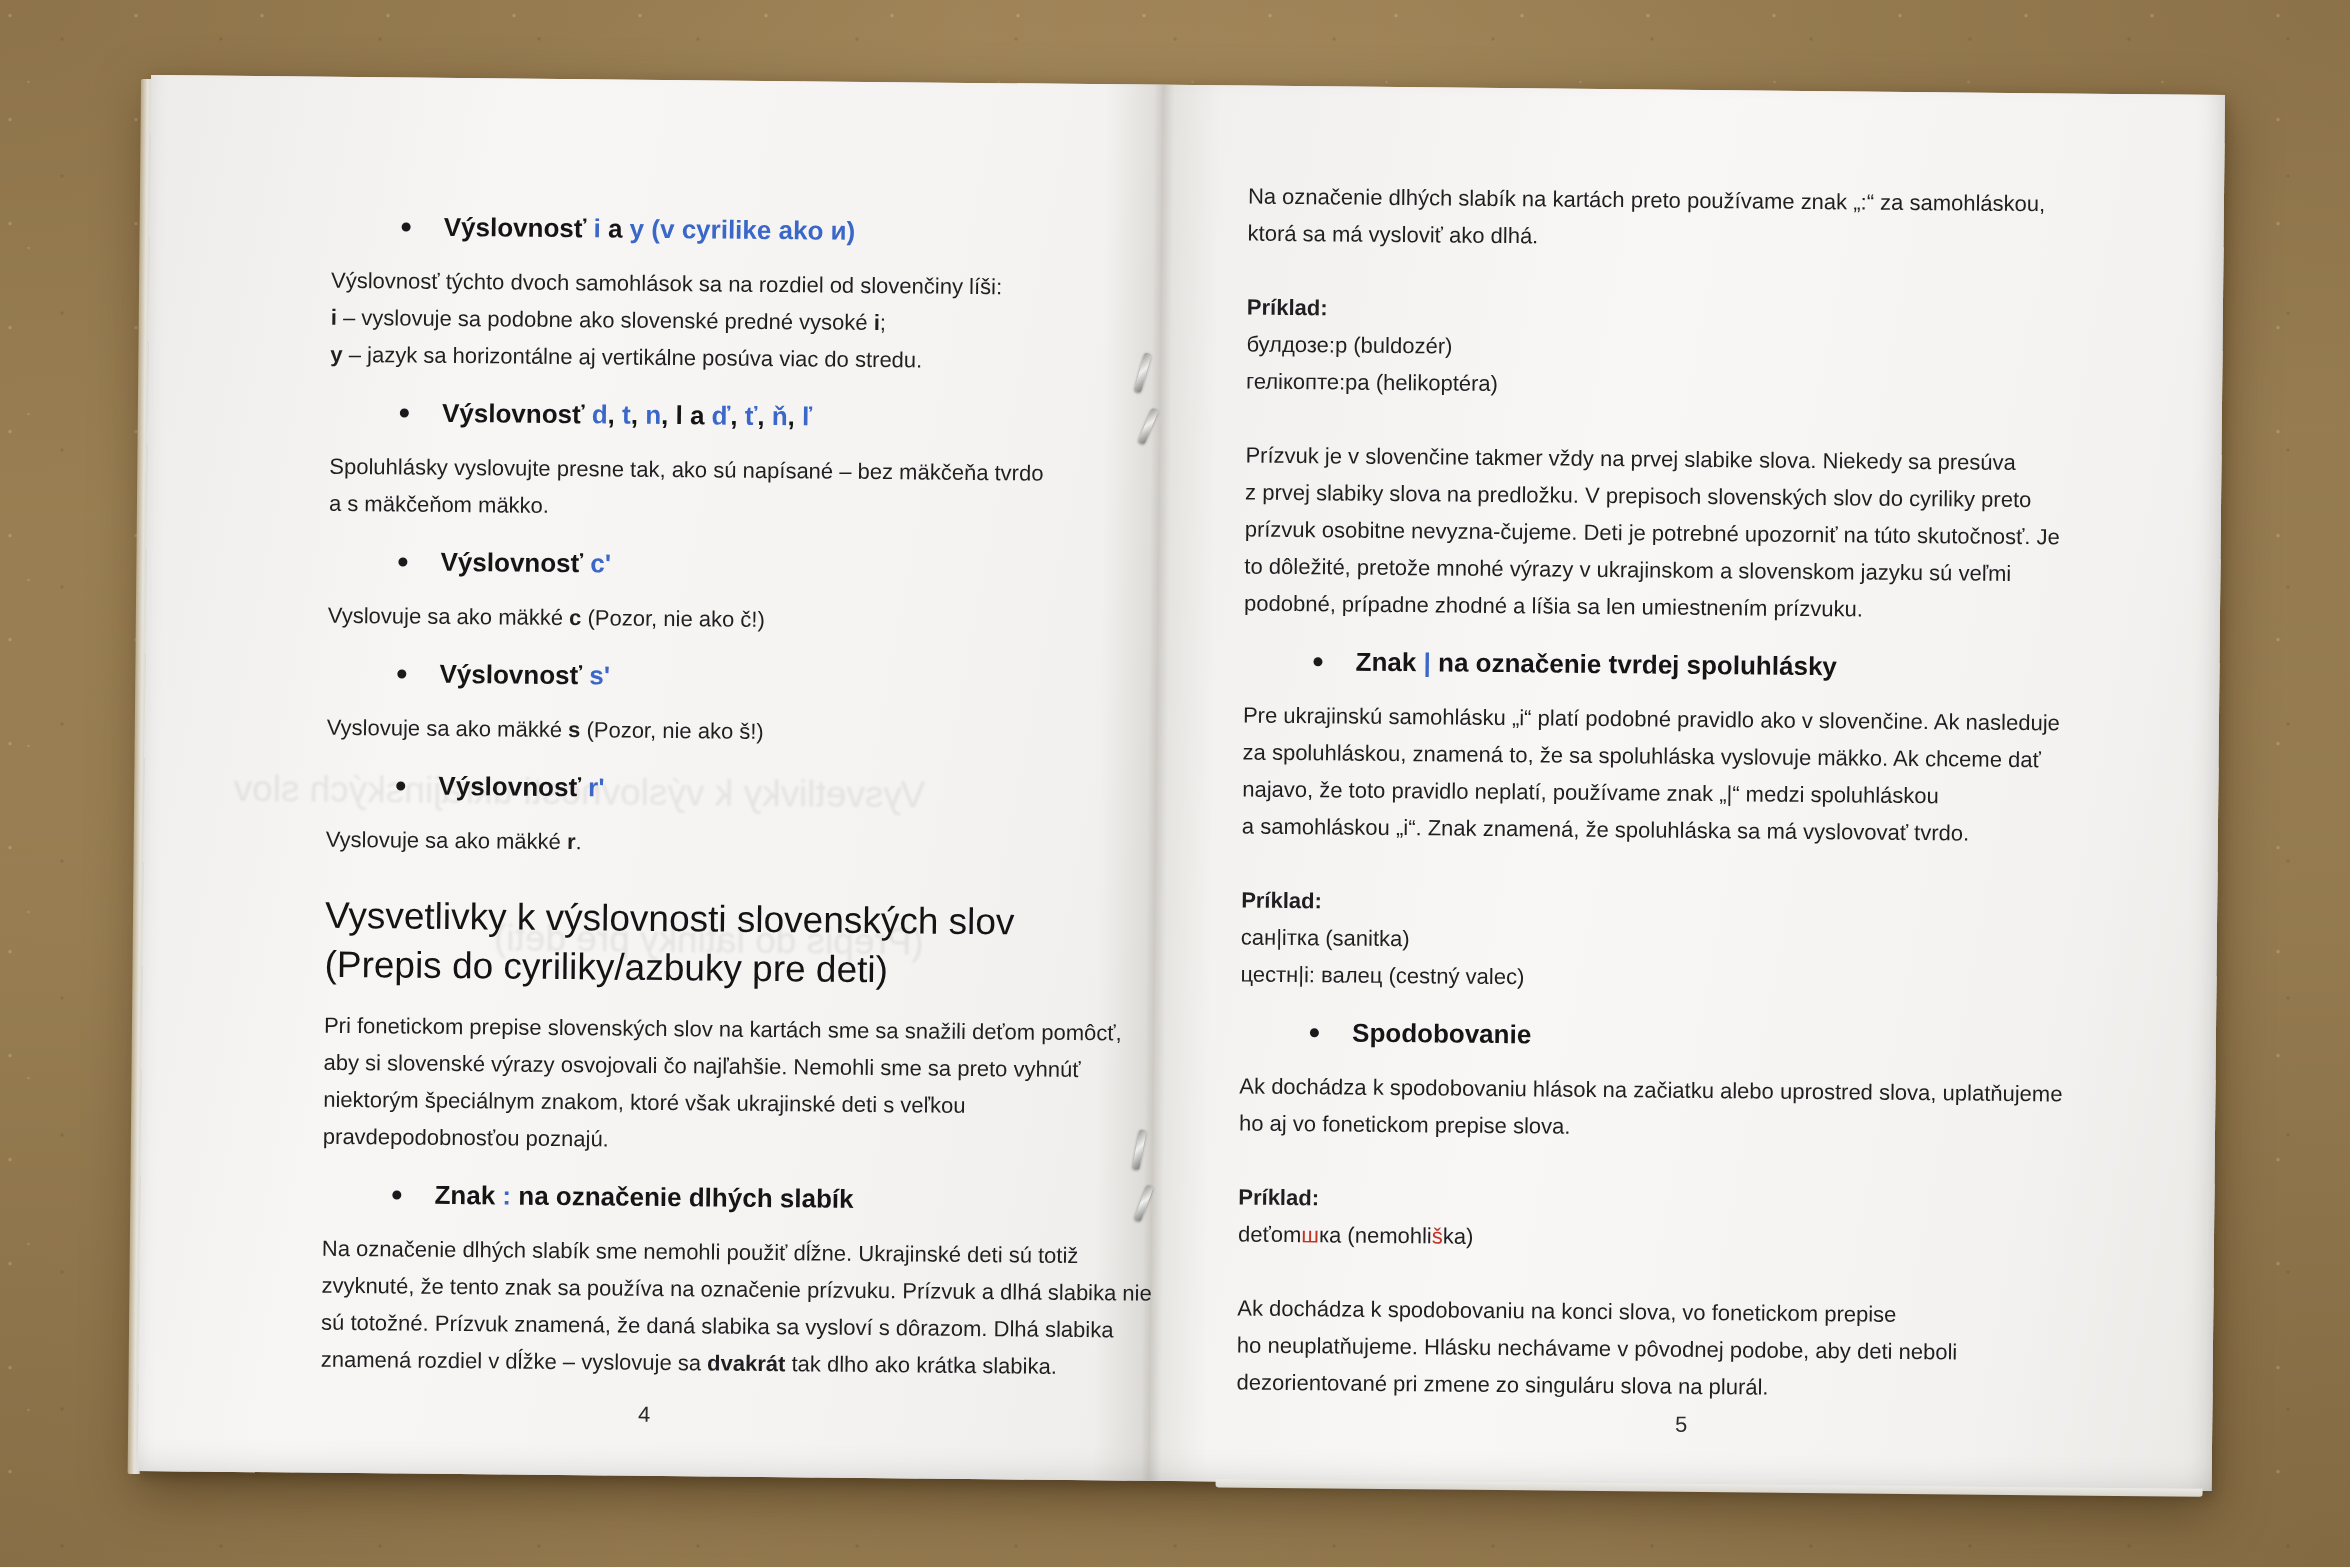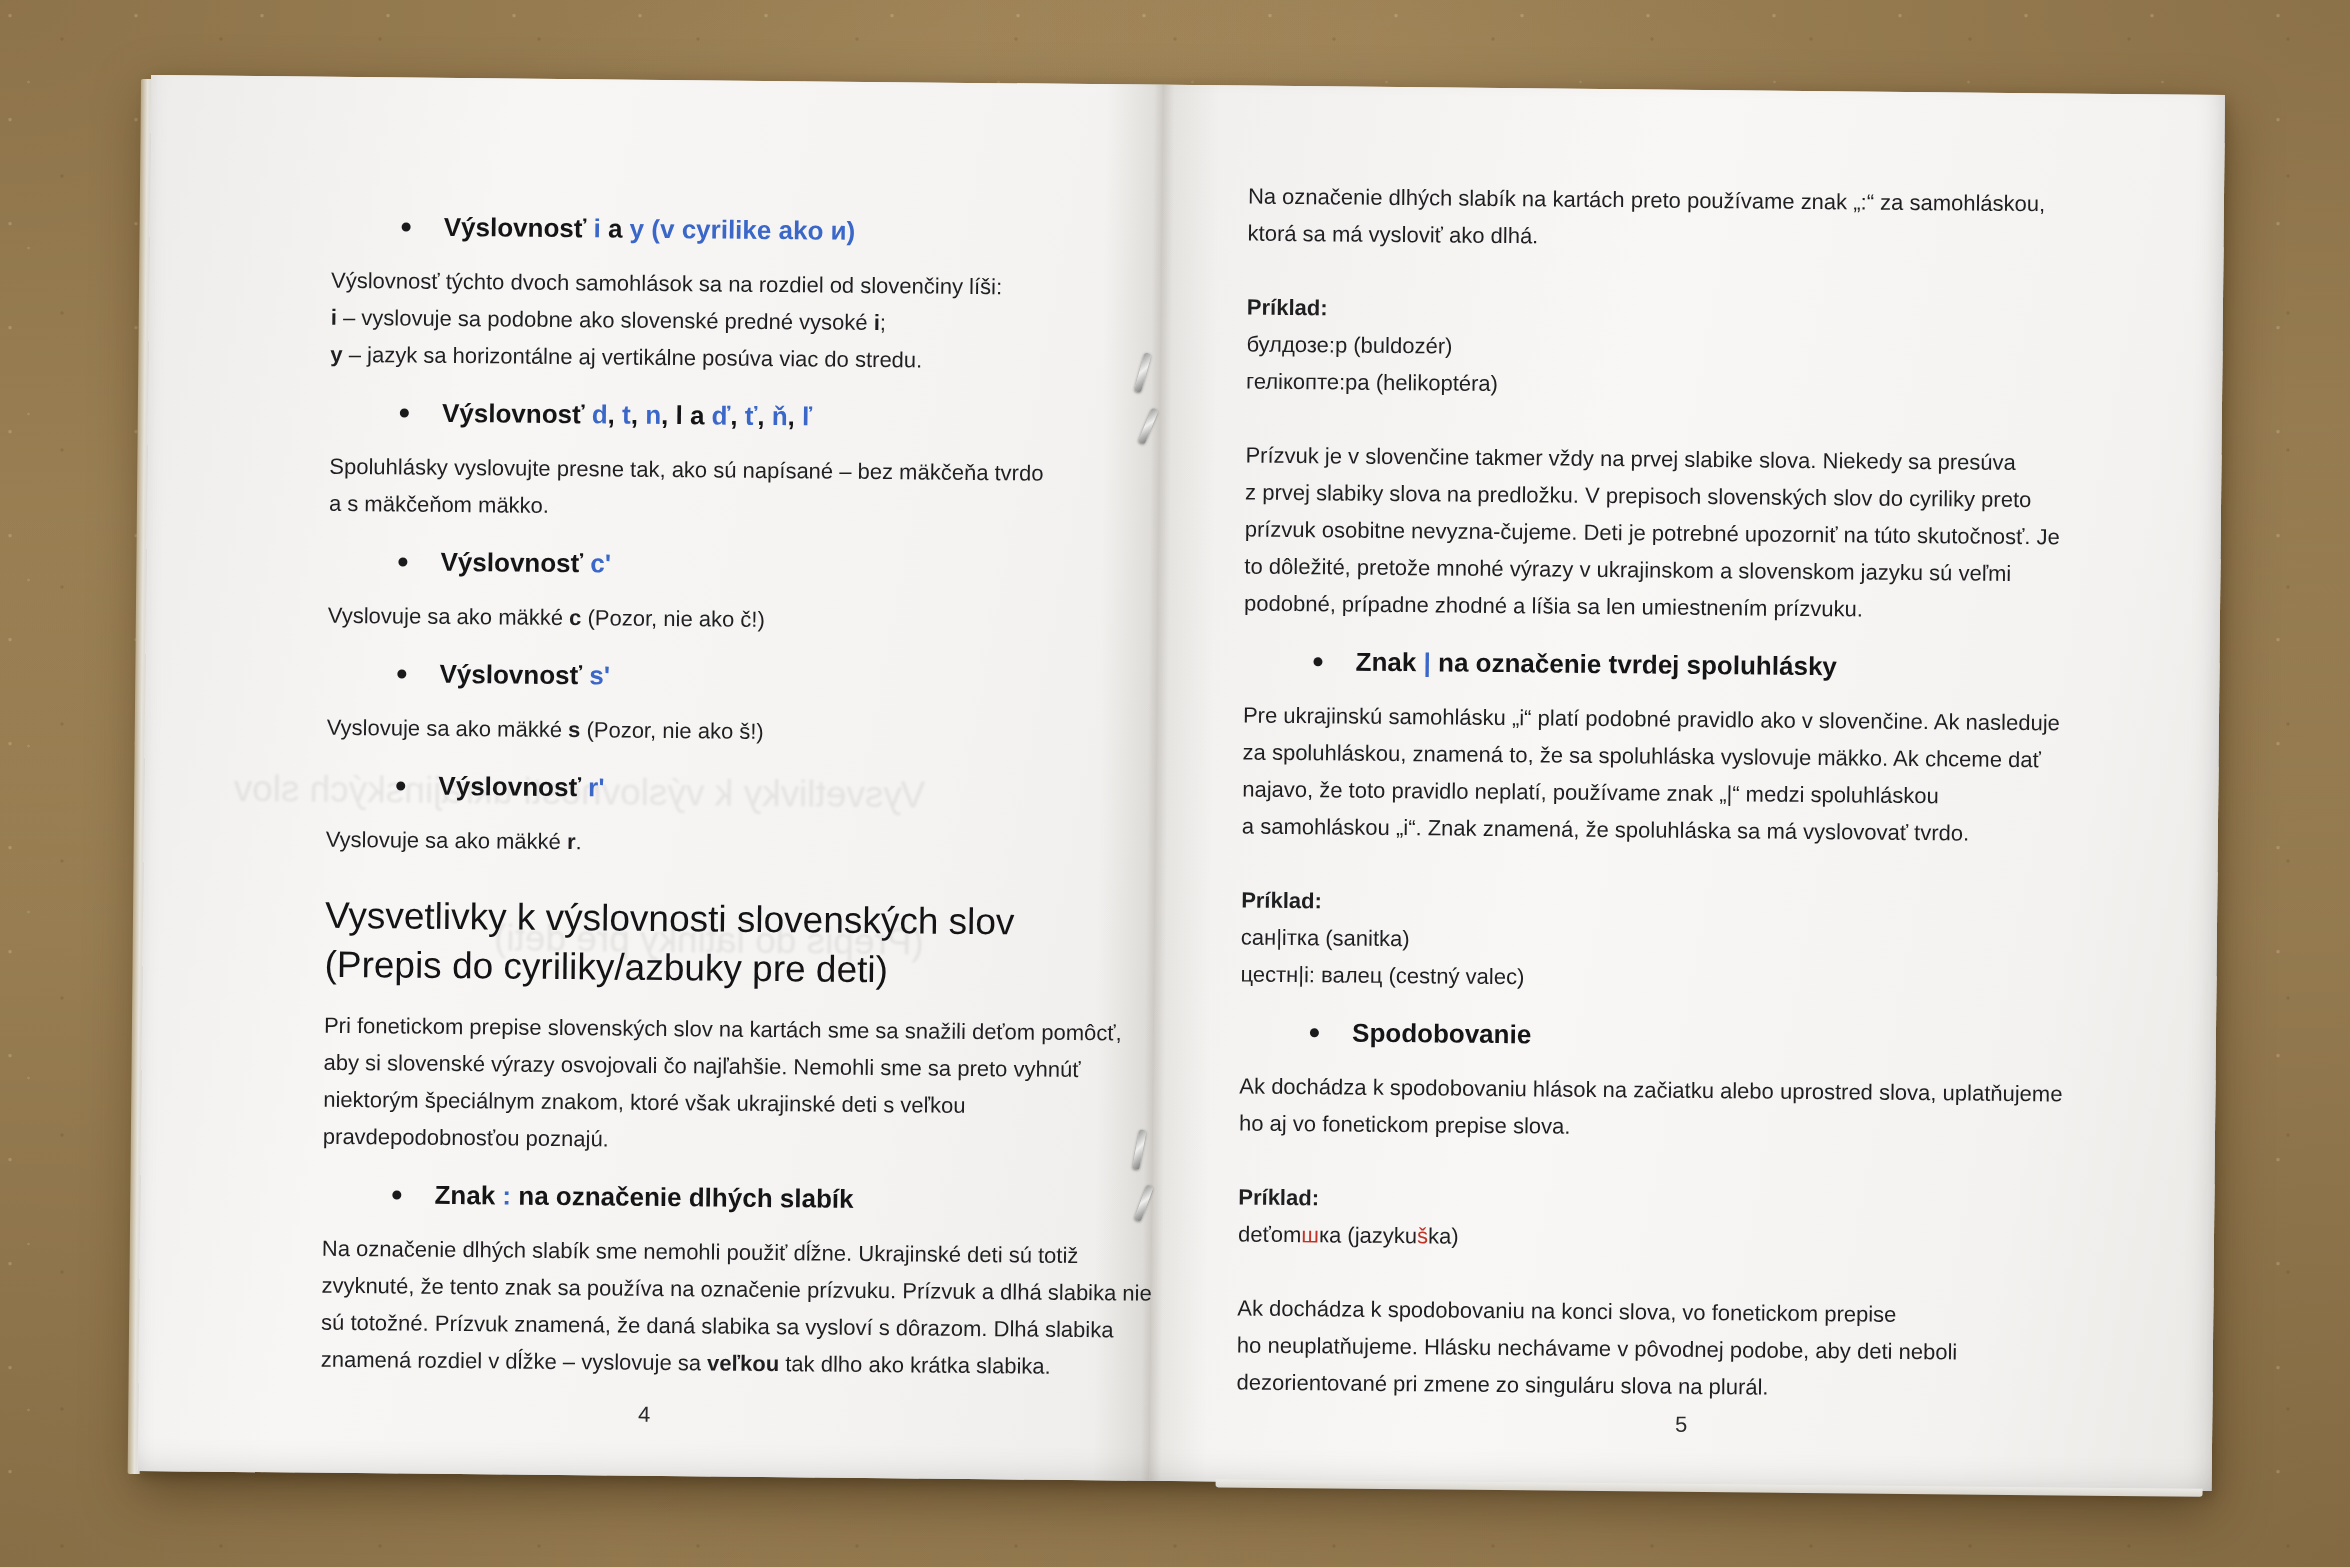--- a/index.html
+++ b/index.html
@@ -119,21 +119,21 @@
         <div class="h1 first"><span>Vysvetlivky k výslovnosti slovenských slov</span></div>
         <div class="h1"><span>(Prepis do cyriliky/azbuky pre deti)</span></div>
         <div class="line gap-top"><span>Pri fonetickom prepise slovenských slov na kartách sme sa snažili deťom pomôcť,</span></div>
         <div class="line"><span>aby si slovenské výrazy osvojovali čo najľahšie. Nemohli sme sa preto vyhnúť</span></div>
         <div class="line"><span>niektorým špeciálnym znakom, ktoré však ukrajinské deti s veľkou</span></div>
         <div class="line"><span>pravdepodobnosťou poznajú.</span></div>
         <div class="bullet"><span class="dot"></span><span><span>Znak </span><span class="u">:</span><span> na označenie dlhých slabík</span></span></div>
         <div class="line"><span>Na označenie dlhých slabík sme nemohli použiť dĺžne. Ukrajinské deti sú totiž</span></div>
         <div class="line"><span>zvyknuté, že tento znak sa používa na označenie prízvuku. Prízvuk a dlhá slabika nie</span></div>
         <div class="line"><span>sú totožné. Prízvuk znamená, že daná slabika sa vysloví s dôrazom. Dlhá slabika</span></div>
-        <div class="line"><span>znamená rozdiel v dĺžke – vyslovuje sa </span><span class="b">veľkou</span><span> tak dlho ako krátka slabika.</span></div>
+        <div class="line"><span>znamená rozdiel v dĺžke – vyslovuje sa </span><span class="b">dvakrát</span><span> tak dlho ako krátka slabika.</span></div>
       </div>
     <div class="pageno">4</div>
   </div>
 
   <div class="page page-right">
     <div class="content">
         <div class="line"><span>Na označenie dlhých slabík na kartách preto používame znak „:“ za samohláskou,</span></div>
         <div class="line"><span>ktorá sa má vysloviť ako dlhá.</span></div>
         <div class="sp"></div>
         <div class="line"><span class="b">Príklad:</span></div>
@@ -152,21 +152,21 @@
         <div class="line"><span>a samohláskou „i“. Znak znamená, že spoluhláska sa má vyslovovať tvrdo.</span></div>
         <div class="sp"></div>
         <div class="line"><span class="b">Príklad:</span></div>
         <div class="line"><span>сан|ітка (sanitka)</span></div>
         <div class="line"><span>цестн|і: валец (cestný valec)</span></div>
         <div class="bullet"><span class="dot"></span><span><span>Spodobovanie</span></span></div>
         <div class="line"><span>Ak dochádza k spodobovaniu hlások na začiatku alebo uprostred slova, uplatňujeme</span></div>
         <div class="line"><span>ho aj vo fonetickom prepise slova.</span></div>
         <div class="sp"></div>
         <div class="line"><span class="b">Príklad:</span></div>
-        <div class="line"><span>deťom</span><span class="r">ш</span><span>ка (jazyku</span><span class="r">š</span><span>ka)</span></div>
+        <div class="line"><span>deťom</span><span class="r">ш</span><span>ка (nemohli</span><span class="r">š</span><span>ka)</span></div>
         <div class="sp"></div>
         <div class="line"><span>Ak dochádza k spodobovaniu na konci slova, vo fonetickom prepise</span></div>
         <div class="line"><span>ho neuplatňujeme. Hlásku nechávame v pôvodnej podobe, aby deti neboli</span></div>
         <div class="line"><span>dezorientované pri zmene zo singuláru slova na plurál.</span></div>
       </div>
     <div class="pageno">5</div>
   </div>
 
   <div class="fold"></div>
   <div class="staple s1"></div>

